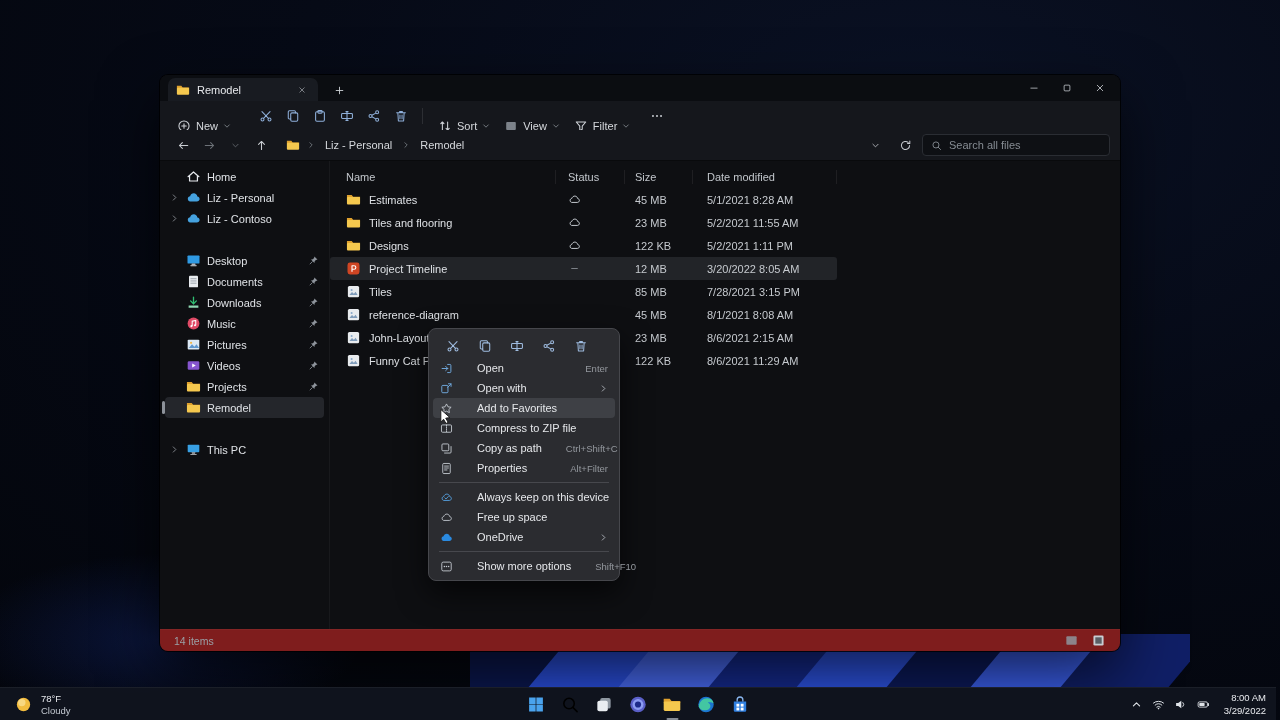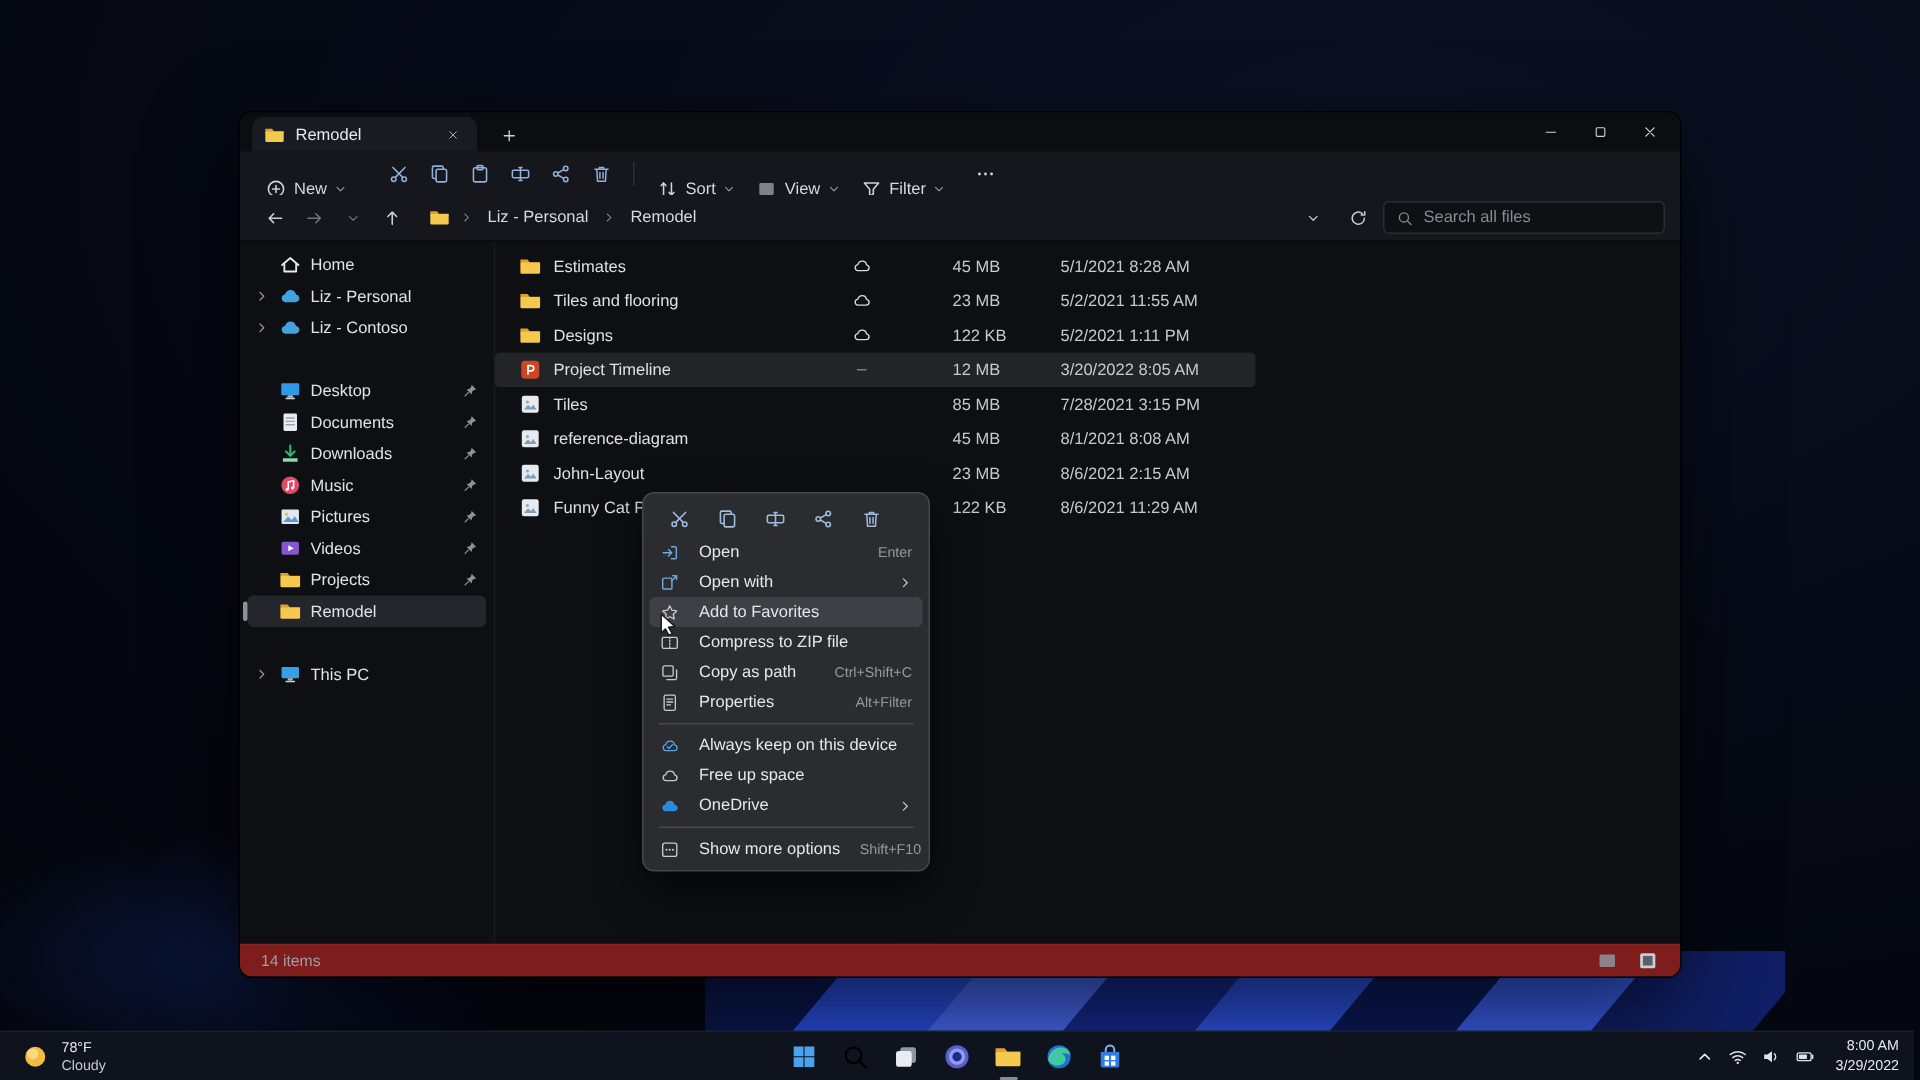--- a/index.html
+++ b/index.html
@@ -101,21 +101,21 @@
   .statusbar .views { margin-left:auto; display:flex; gap:12px; }
   .statusbar .vbtn { width:15px; height:15px; color:#8e959d; }
   .statusbar .vbtn .ic { width:15px; height:15px; }
 
   
   .ctxmenu { left:428px; top:328px; width:192px; background:#2b2c30; border:1px solid #46474c; border-radius:8px;
              box-shadow:0 12px 30px rgba(0,0,0,.65); padding:4px; z-index:9; font-size:11px; color:#e5e7ea; }
   .qrow { height:25px; display:flex; align-items:center; gap:16px; padding:0 12px; }
   .qbtn { width:16px; height:16px; color:#9fbce0; display:flex; align-items:center; justify-content:center; }
   .qbtn .ic { width:14px; height:14px; }
-  .mi { height:20px; display:flex; align-items:center; gap:13px; padding:0 7px; border-radius:4px; }
+  .mi { height:20px; display:flex; align-items:center; gap:24px; padding:0 7px; border-radius:4px; }
   .mi.hl { background:#3e4045; }
   .mi .ic { width:13px; height:13px; color:#c6cbd2; flex:0 0 13px; }
   .mi .ic.ic-open, .mi .ic.ic-openwith { color:#6fa8dc; }
   .mi .ic.ic-cloudcheck { color:#58a6e8; }
   .mi .lbl { flex:1; white-space:nowrap; }
   .mi .sc { color:#94989e; font-size:9.5px; }
   .mi .sub { width:9px; height:9px; color:#aab0b6; }
   .mi .sub .ic { width:9px; height:9px; }
   .mdiv { height:1px; background:#47484d; margin:4px 6px; }
   .cursor { left:437px; top:408px; width:17px; height:17px; z-index:12; }
@@ -683,20 +683,26 @@
                 <use href="#sym-chevr"></use>
               </svg>
             </span>
             <svg viewBox="0 0 16 16" class="ic main">
               <use href="#sym-thispc"></use>
             </svg>
             <span class="lbl">This PC</span>
           </div>
         </div>
       <div class="filearea">
+        <div class="fhead">
+          <div class="col-name">Name</div>
+          <div class="col-status">Status</div>
+          <div class="col-size">Size</div>
+          <div class="col-date">Date modified</div>
+        </div>
         <div id="file-rows">
             <div class="frow">
               <div class="c1">
                 <svg viewBox="0 0 16 16" class="ic ">
                   <use href="#sym-folder"></use>
                 </svg>
                 <span>Estimates</span>
               </div>
               <div class="c2">
                 <svg viewBox="0 0 16 16" class="ic ">

